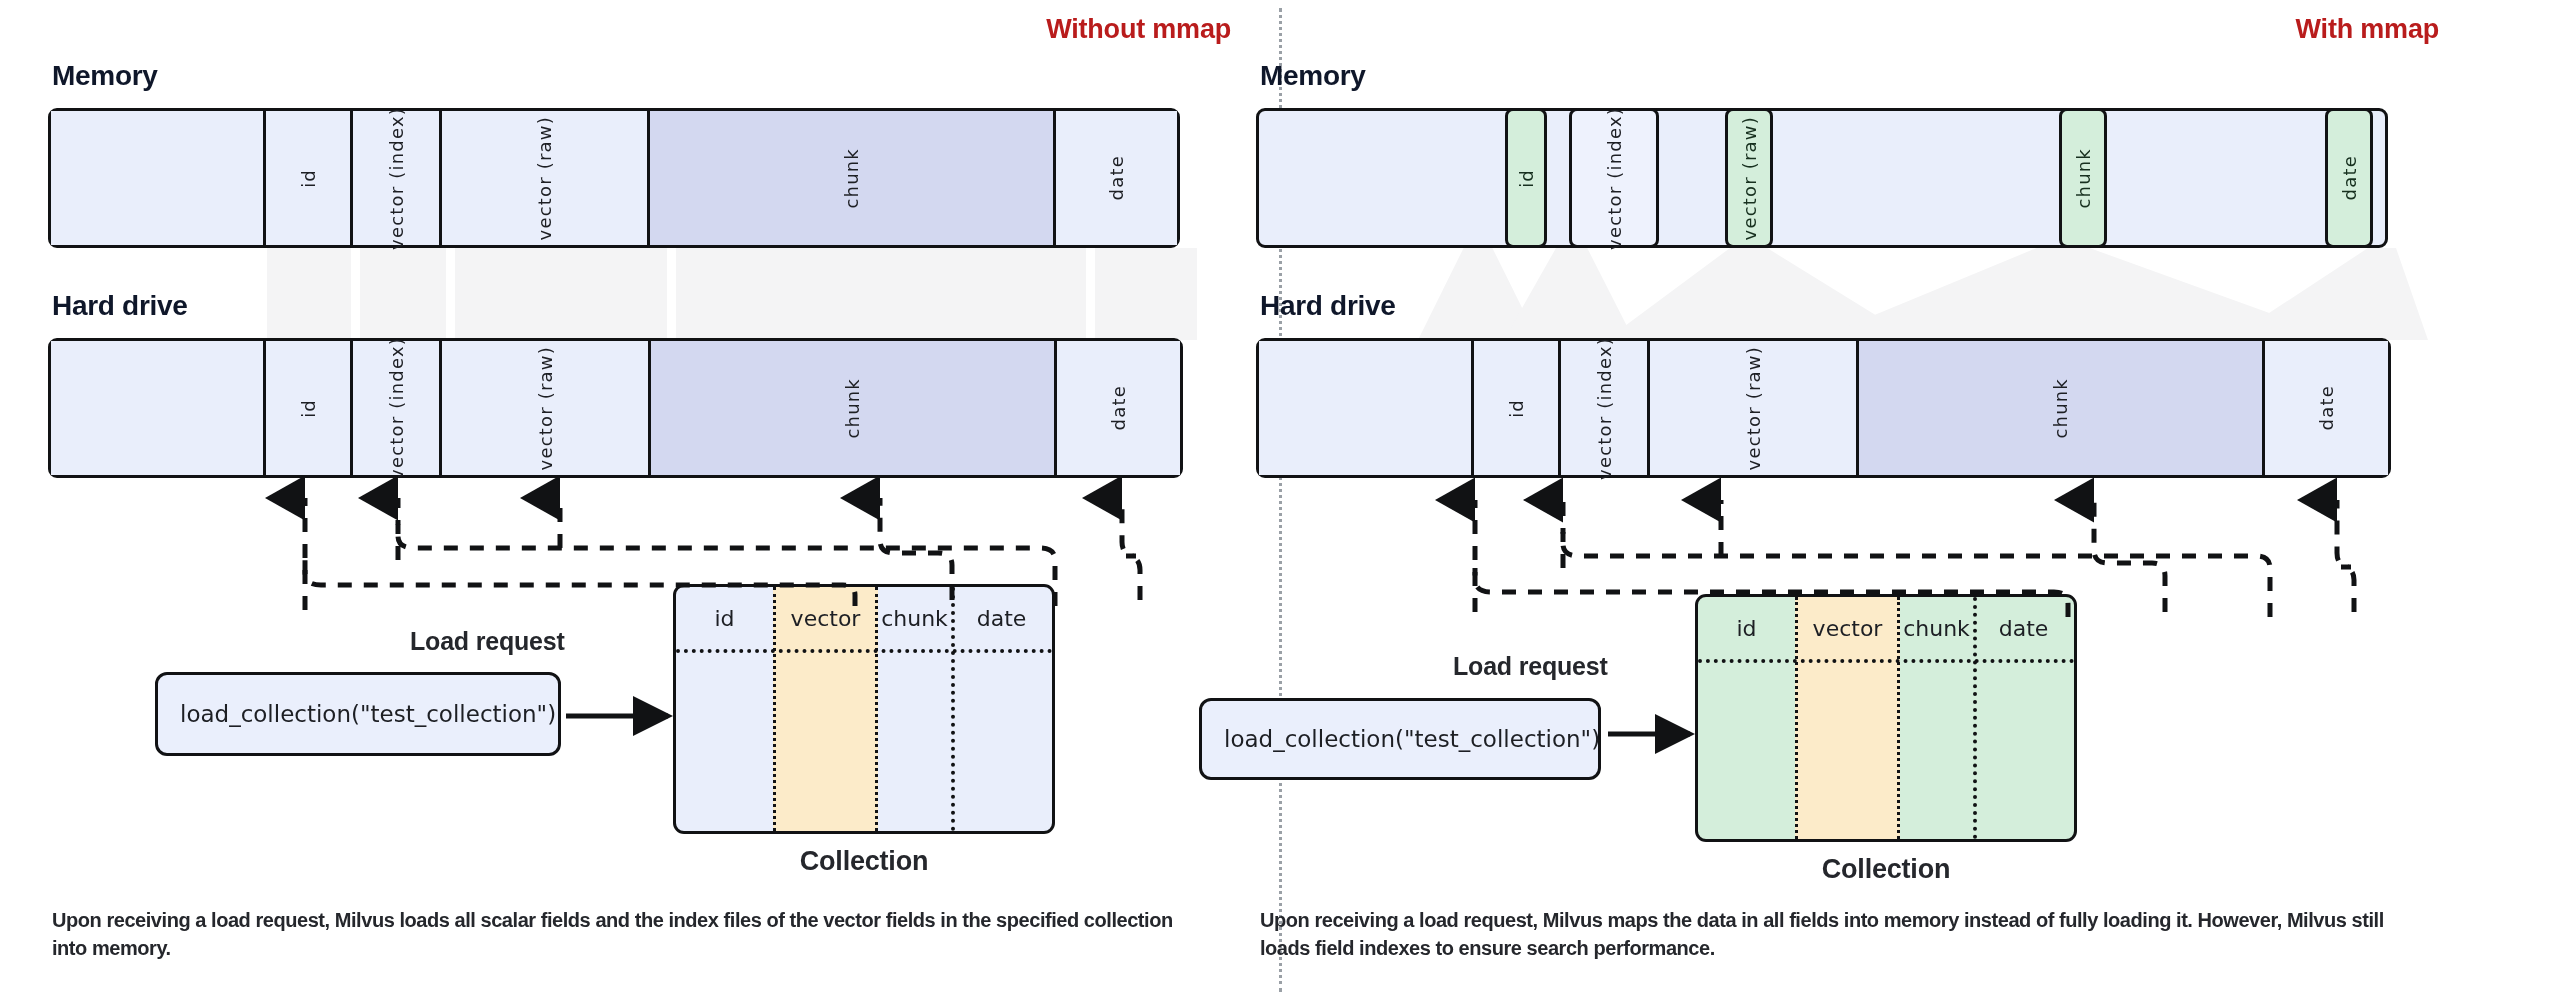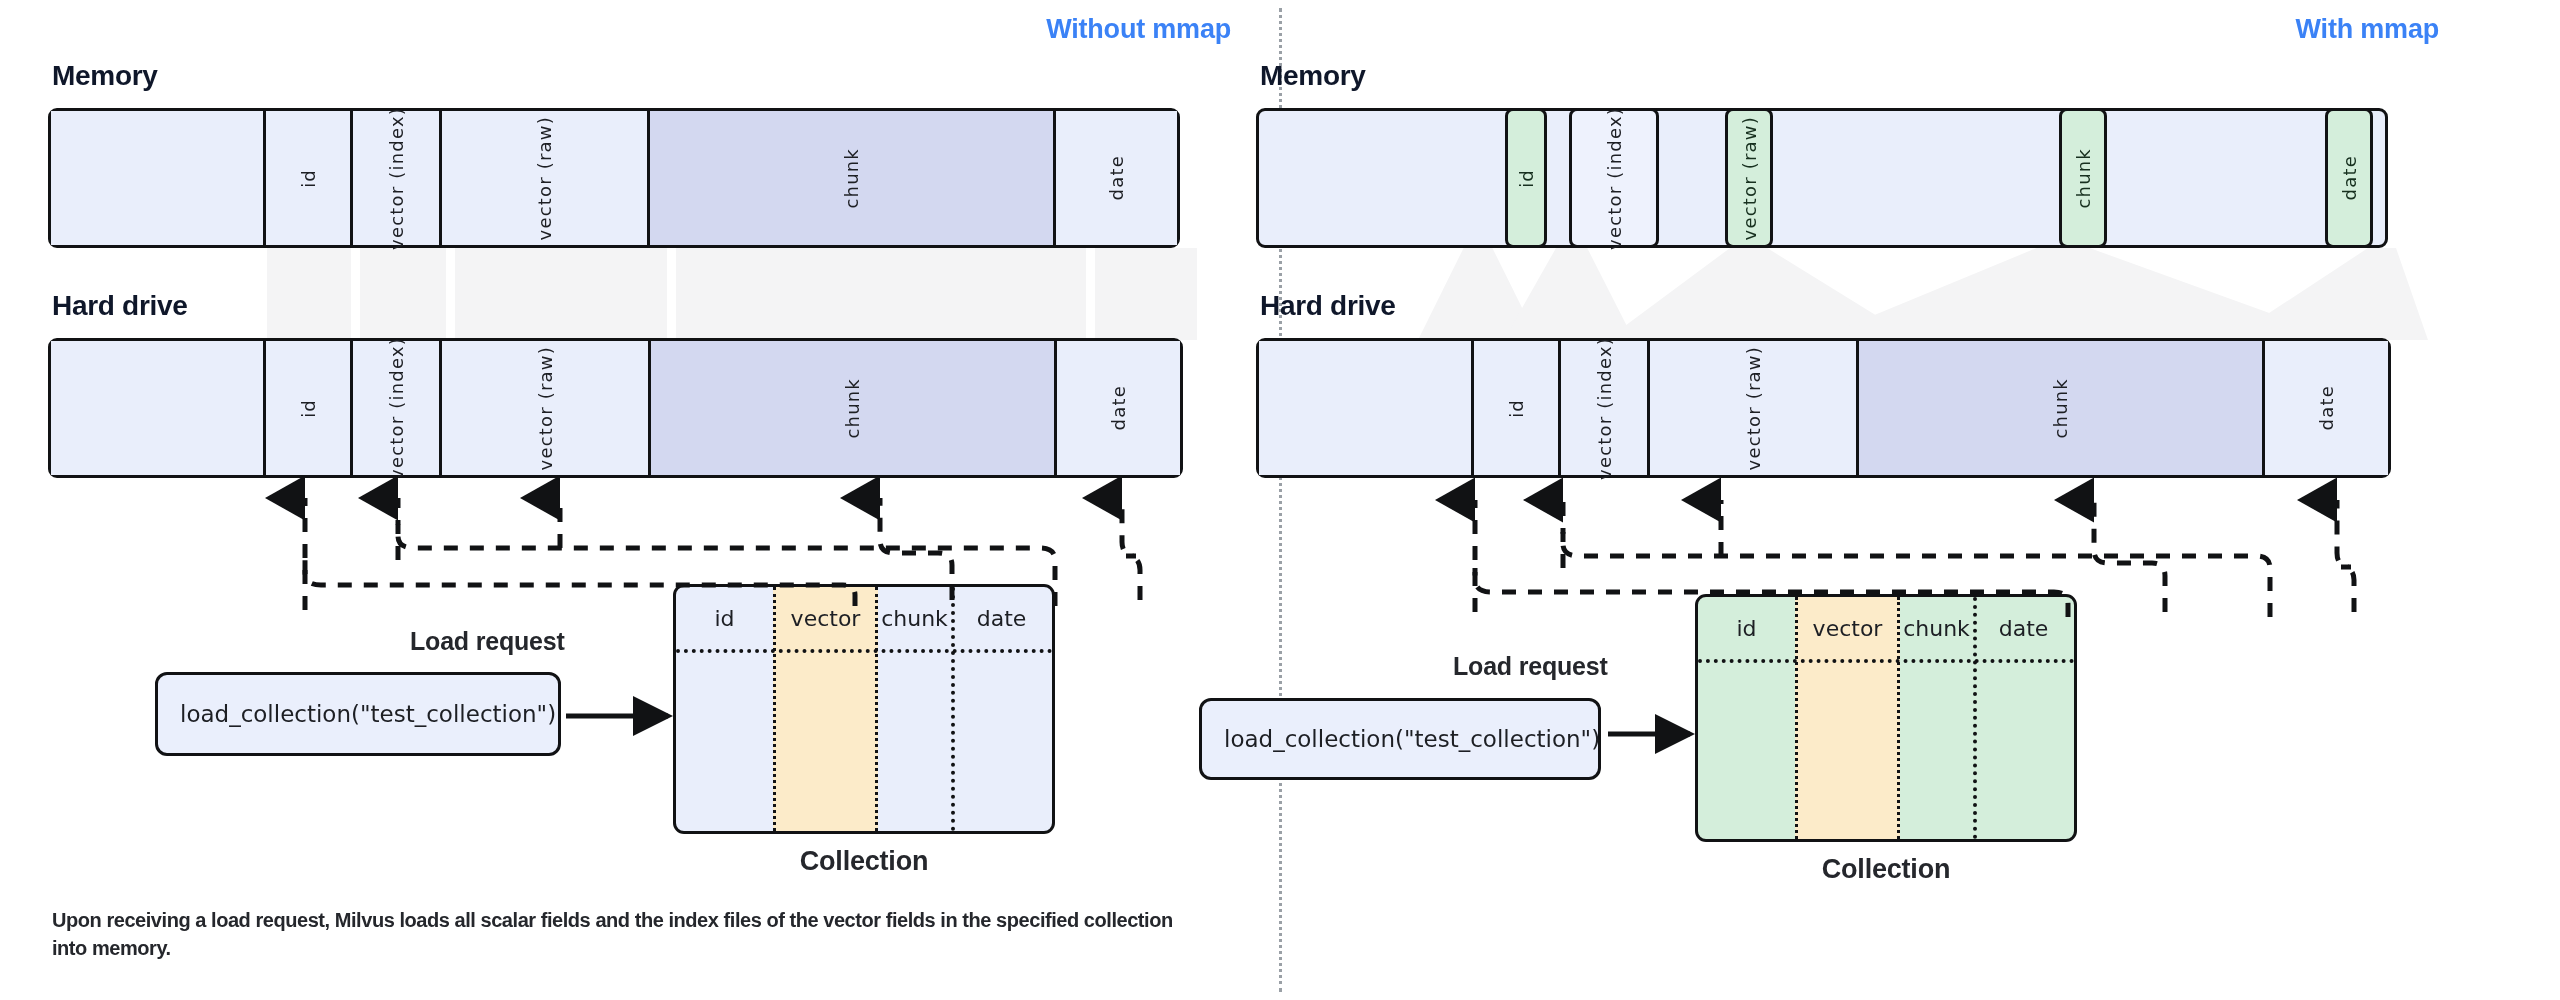--- a/index.html
+++ b/index.html
@@ -16,21 +16,21 @@
     width: 0; height: 984px;
     border-left: 3px dotted #9aa0a6;
   }
 
   .panel { position: absolute; top: 0; height: 1000px; }
   .panel-left  { left: 0px;    width: 1279px; }
   .panel-right { left: 1208px; width: 1279px; }
 
   .panel-title {
     position: absolute; top: 14px; right: 48px;
-    font-size: 27px; font-weight: bold; color: #3b82f6;
+    font-size: 27px; font-weight: bold; color: #b91c1c;
     letter-spacing: -0.2px;
     text-align: center;
   }
 
   .section-label {
     position: absolute;
     font-size: 28px; font-weight: bold; color: #0f172a;
     letter-spacing: -0.3px;
   }
 
@@ -357,15 +357,16 @@
       <div class="col-head">
         <div class="colcell" style="width:97px; position:relative; z-index:2;">id</div>
         <div class="colcell" style="width:105px; position:relative; z-index:2;">vector</div>
         <div class="colcell" style="width:73px; position:relative; z-index:2;">chunk</div>
         <div class="colcell" style="width:101px; position:relative; z-index:2;">date</div>
       </div>
       <div class="col-hr"></div>
     </div>
     <div class="col-caption" style="left:487px; top:854px; width:382px;">Collection</div>
 
+    <div class="footnote" style="left:52px; top:906px; width:1145px;">Upon receiving a load request, Milvus maps the data in all fields into memory instead of fully loading it. However, Milvus still loads field indexes to ensure search performance.</div>
   </div>
 
 </div>
 
 </body></html>

